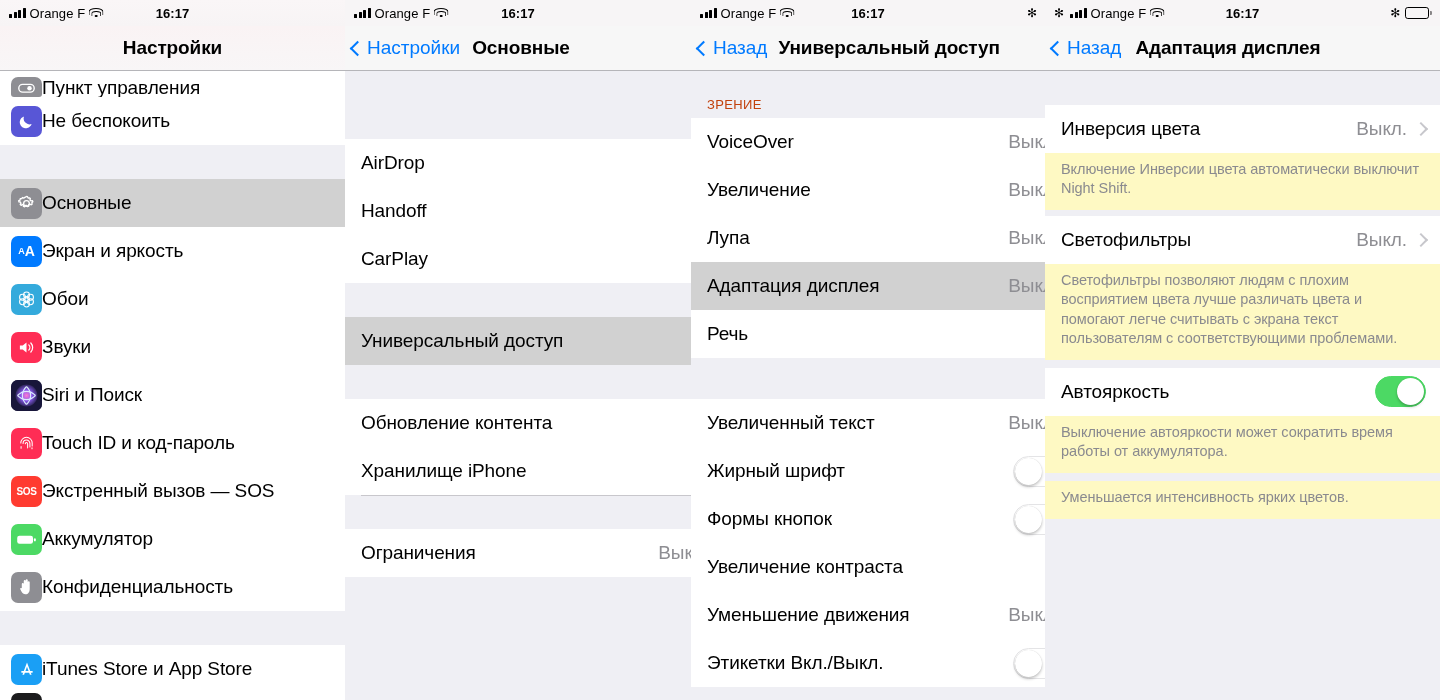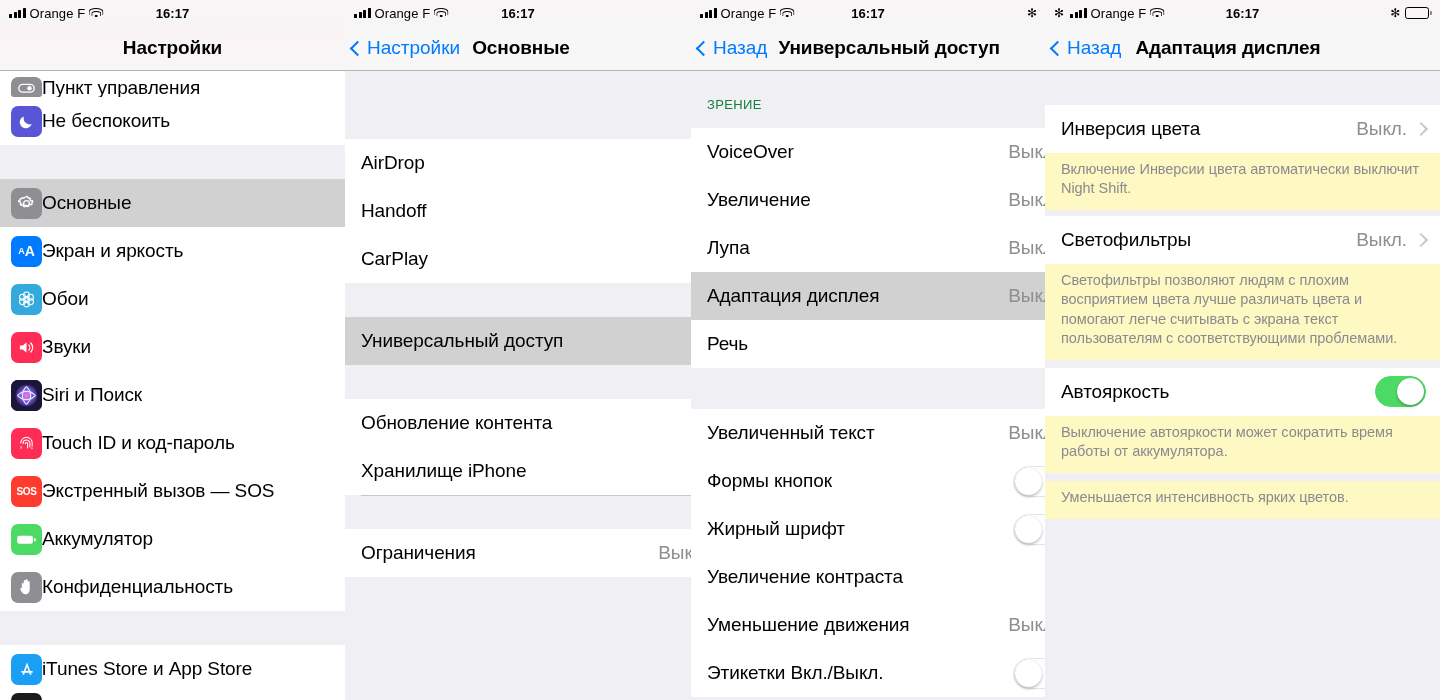--- a/index.html
+++ b/index.html
@@ -106,21 +106,21 @@
   .ico svg{display:block;}
 
   
   .p2 .row{padding-left:16px;}
   .p2 .row .sep{left:16px;}
   .p3 .row{padding-left:16px;padding-right:12px;}
   .p3 .row .sep{left:16px;}
   .p4 .row{padding-left:16px;padding-right:14px;}
 
   .hdr{
-    padding:0 0 16px 16px;font-size:13px;color:#15803d;
+    padding:0 0 6px 16px;font-size:13px;color:#c2410c;
     letter-spacing:.35px;display:flex;align-items:flex-end;height:28px;background:#efeff4;
   }
   .foot{
     padding:7px 16px 12px 16px;font-size:14.5px;line-height:1.32;
     color:#8a8a8f;background:#fef9c3;letter-spacing:-.05px;
   }
 
   
   .sw{
     margin-left:auto;width:51px;height:31px;border-radius:16px;
@@ -451,28 +451,28 @@
       </div>
 
       <div class="gap tall"></div>
       <div class="grp">
         <div class="row">
           <span class="label">Увеличенный текст</span>
           <span class="value" style="margin-right:-26px;">Выкл.</span>
           <span class="sep"></span>
         </div>
         <div class="row">
-          <span class="label">Формы кнопок</span>
+          <span class="label">Жирный шрифт</span>
           <span class="sw">
               <span class="knob"></span>
             </span>
           <span class="sep"></span>
         </div>
         <div class="row">
-          <span class="label">Жирный шрифт</span>
+          <span class="label">Формы кнопок</span>
           <span class="sw">
               <span class="knob"></span>
             </span>
           <span class="sep"></span>
         </div>
         <div class="row">
           <span class="label">Увеличение контраста</span>
           <span class="sep"></span>
         </div>
         <div class="row">

